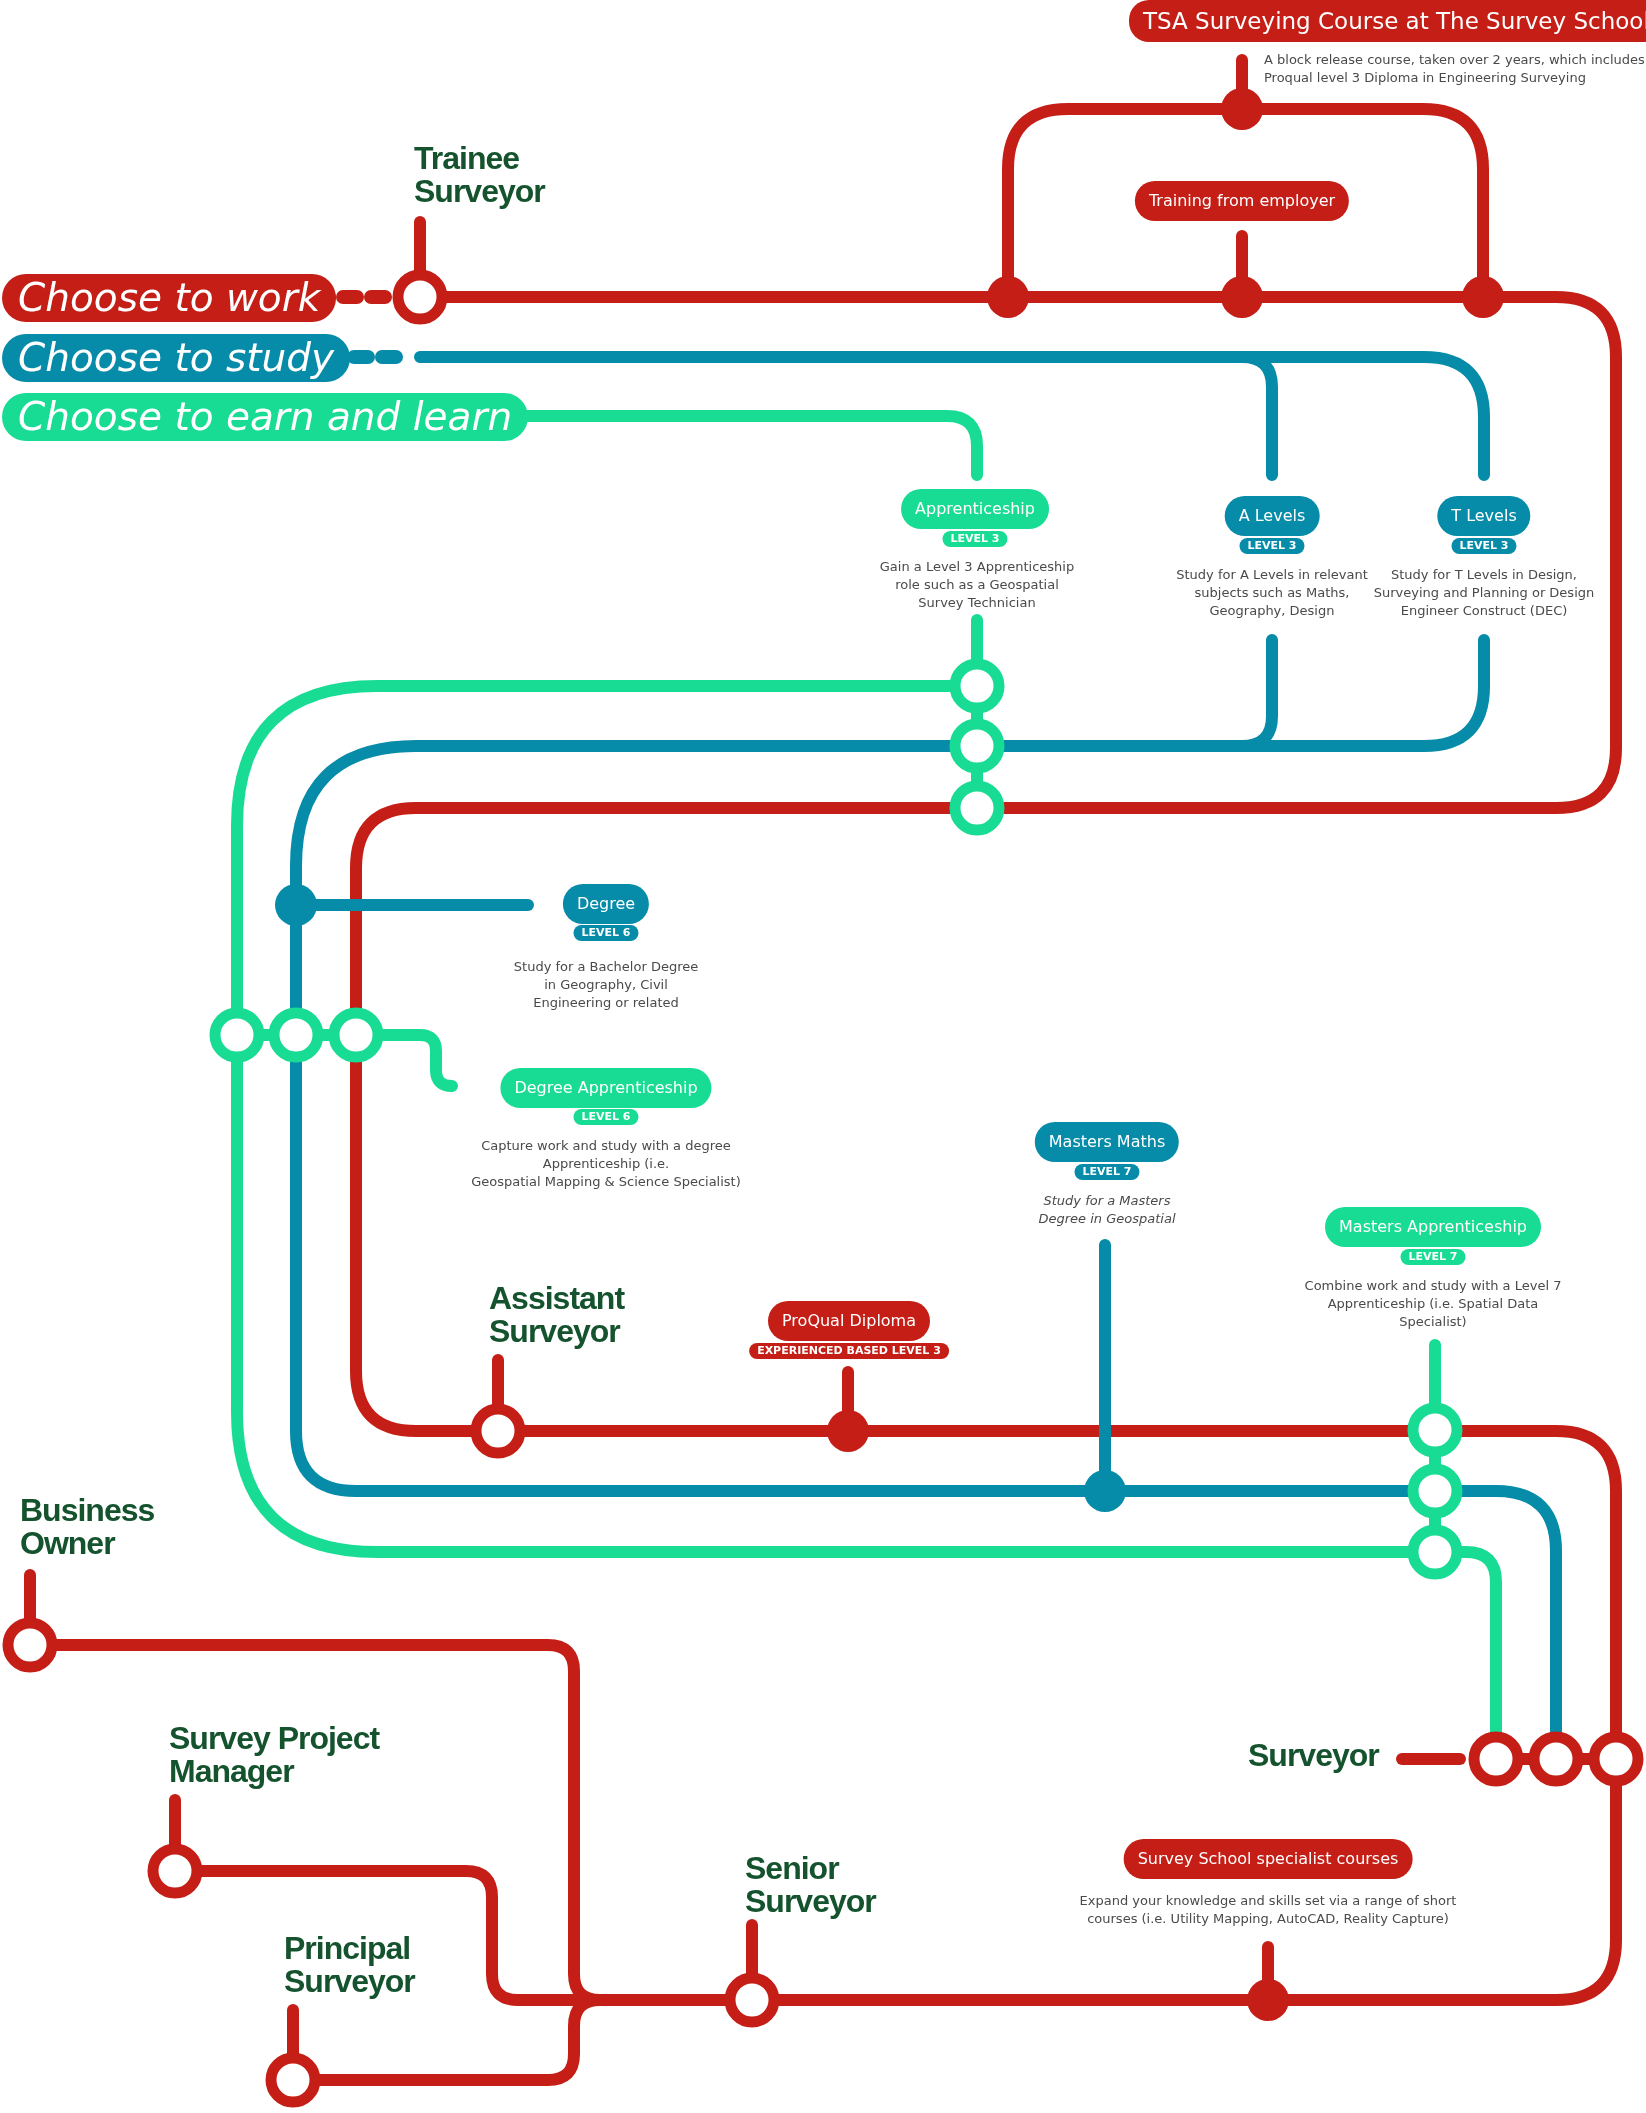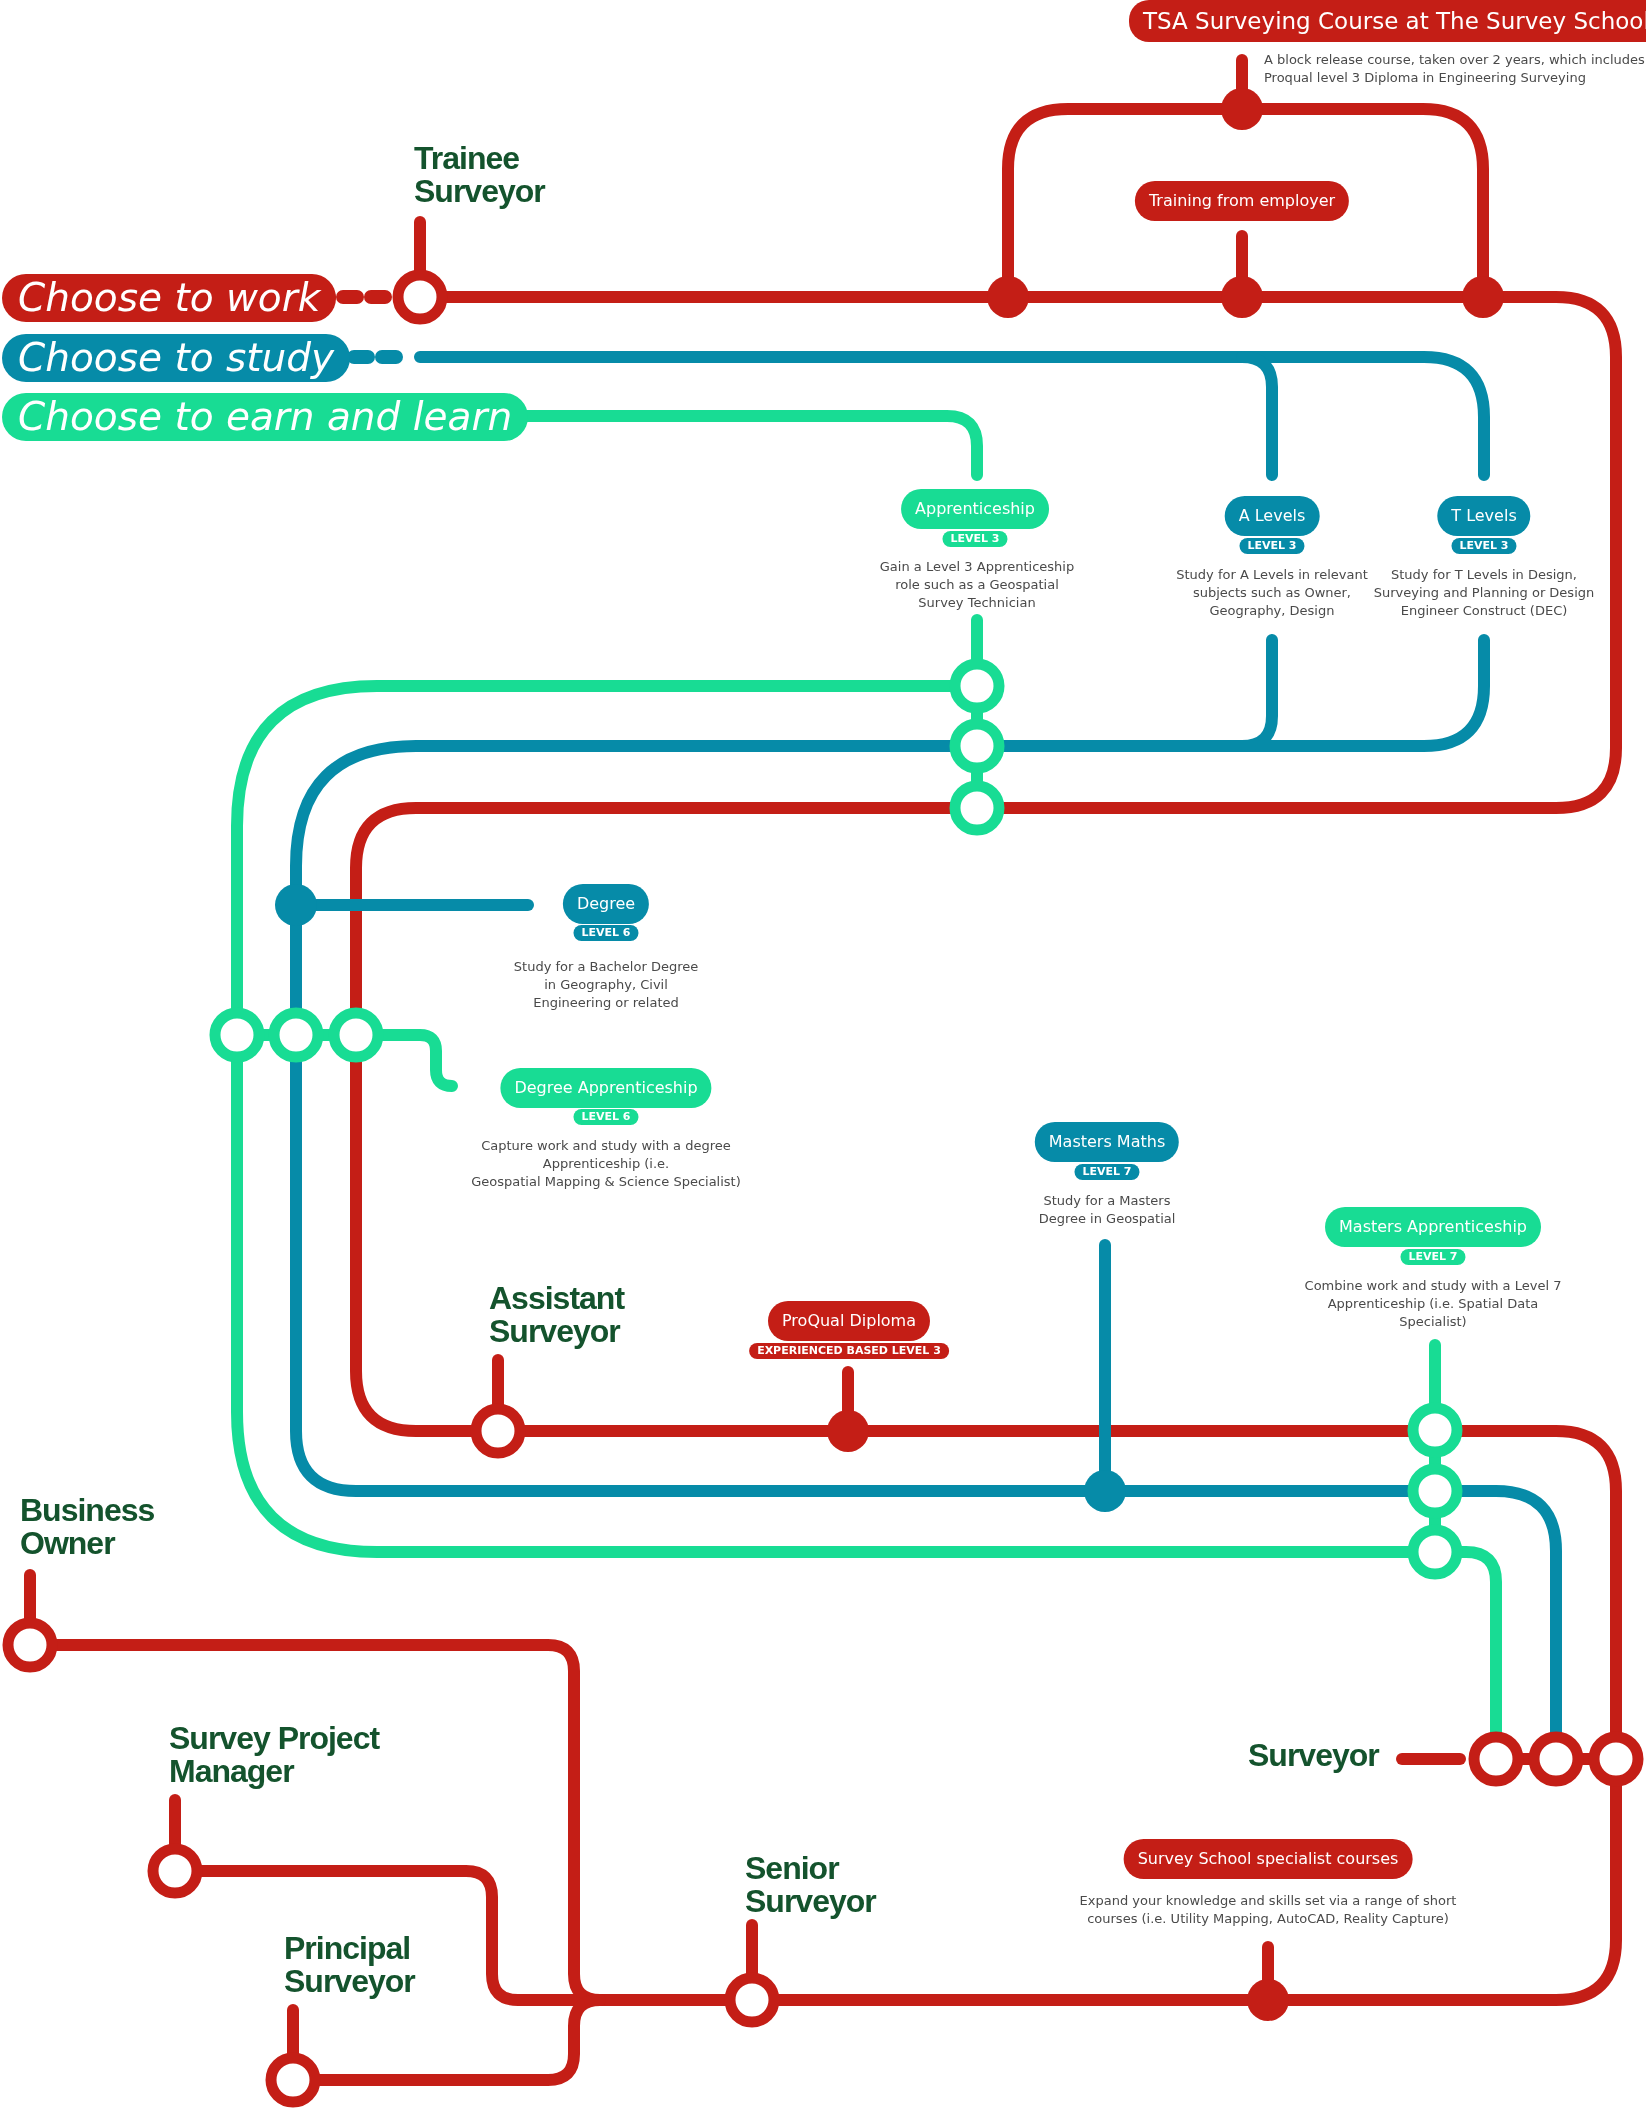--- a/index.html
+++ b/index.html
@@ -156,21 +156,21 @@
 <div class="desc" style="left:977px; top:558px;">
   <div>Gain a Level 3 Apprenticeship</div>
   <div>role such as a Geospatial</div>
   <div>Survey Technician</div>
 </div>
 
 <div class="pill mid teal center-x" style="left:1272px; top:496px;">A Levels</div>
 <div class="badge teal" style="left:1272px; top:538px;">LEVEL 3</div>
 <div class="desc" style="left:1272px; top:566px;">
   <div>Study for A Levels in relevant</div>
-  <div>subjects such as Owner,</div>
+  <div>subjects such as Maths,</div>
   <div>Geography, Design</div>
 </div>
 
 <div class="pill mid teal center-x" style="left:1484px; top:496px;">T Levels</div>
 <div class="badge teal" style="left:1484px; top:538px;">LEVEL 3</div>
 <div class="desc" style="left:1484px; top:566px;">
   <div>Study for T Levels in Design,</div>
   <div>Surveying and Planning or Design</div>
   <div>Engineer Construct (DEC)</div>
 </div>
@@ -186,21 +186,21 @@
 <div class="pill mid green center-x" style="left:606px; top:1068px;">Degree Apprenticeship</div>
 <div class="badge green" style="left:606px; top:1109px;">LEVEL 6</div>
 <div class="desc" style="left:606px; top:1137px;">
   <div>Capture work and study with a degree</div>
   <div>Apprenticeship (i.e.</div>
   <div>Geospatial Mapping &amp; Science Specialist)</div>
 </div>
 
 <div class="pill mid teal center-x" style="left:1107px; top:1122px;">Masters Maths</div>
 <div class="badge teal" style="left:1107px; top:1164px;">LEVEL 7</div>
-<div class="desc" style="left:1107px; top:1192px;">
+<div class="desc" style="left:1107px; top:1192px;font-style:italic;">
   <div>Study for a Masters</div>
   <div>Degree in Geospatial</div>
 </div>
 
 <div class="pill mid green center-x" style="left:1433px; top:1207px;">Masters Apprenticeship</div>
 <div class="badge green" style="left:1433px; top:1249px;">LEVEL 7</div>
 <div class="desc" style="left:1433px; top:1277px;">
   <div>Combine work and study with a Level 7</div>
   <div>Apprenticeship (i.e. Spatial Data</div>
   <div>Specialist)</div>

